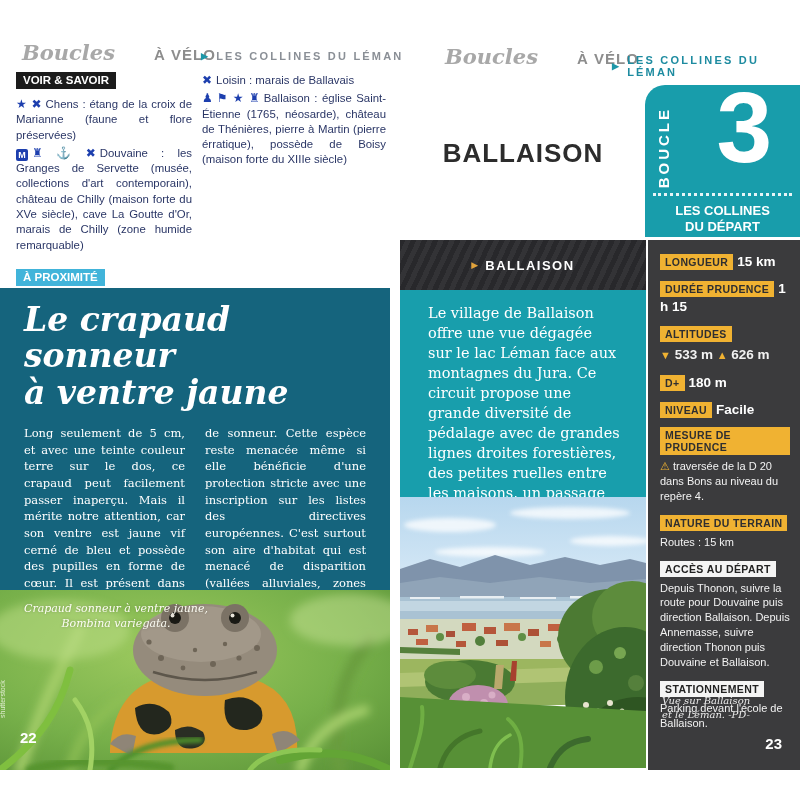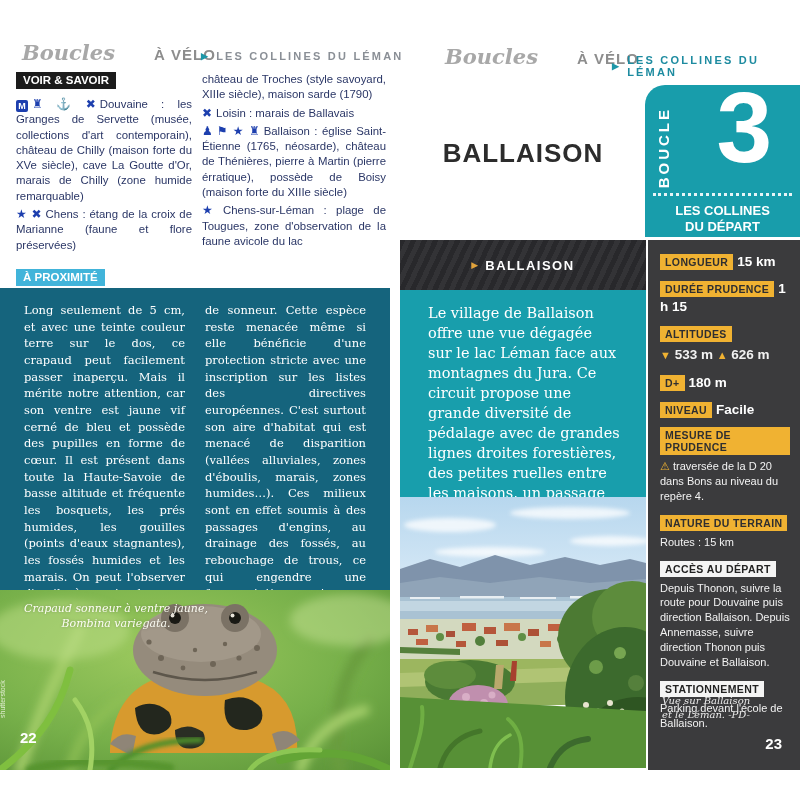--- a/index.html
+++ b/index.html
@@ -78,41 +78,43 @@
   <span class="brand-bold">À VÉLO</span>
 </div>
 <div class="abs collines-hdr hdr-gray" style="left:201px;top:50px;">
   <span class="tri-icon">▶</span>
   <span>LES COLLINES DU LÉMAN</span>
 </div>
 
 <div class="abs" style="left:16px;top:70px;width:176px;">
   <span class="tag tag-black">VOIR &amp; SAVOIR</span>
   <div class="entries">
+      <p class="entry"><span class="bicon">★</span><span class="bicon">✖</span><span>Chens : étang de la croix de Marianne (faune et flore préservées)</span></p>
       <p class="entry"><span class="bicon metro">M</span><span class="bicon">♜</span><span class="bicon">⚓</span><span class="bicon">✖</span><span>Douvaine : les Granges de Servette (musée, collections d'art contemporain), château de Chilly (maison forte du XVe siècle), cave La Goutte d'Or, marais de Chilly (zone humide remarquable)</span></p>
-      <p class="entry"><span class="bicon">★</span><span class="bicon">✖</span><span>Chens : étang de la croix de Marianne (faune et flore préservées)</span></p>
     </div>
   <div style="margin-top:14px;">
     <span class="tag tag-cyan">À PROXIMITÉ</span>
   </div>
   <div class="entries">
       <p class="entry"><span class="bicon">♟</span><span class="bicon metro">M</span><span class="bicon">♜</span><span class="bicon">▣</span><span>Douvaine : église Saint-Loup (XIIe siècle), musée Philippe Piccot,</span></p>
     </div>
 </div>
 
 <div class="abs" style="left:202px;top:72px;width:184px;">
   <div class="entries" style="margin-top:0;">
-      <p class="entry"><span>château de Troches (style savoyard, XIIIe siècle), maison sarde (1790)</span></p>
       <p class="entry"><span class="bicon">✖</span><span>Loisin : marais de Ballavais</span></p>
       <p class="entry"><span class="bicon">♟</span><span class="bicon">⚑</span><span class="bicon">★</span><span class="bicon">♜</span><span>Ballaison : église Saint-Étienne (1765, néosarde), château de Thénières, pierre à Martin (pierre érratique), possède de Boisy (maison forte du XIIIe siècle)</span></p>
-      <p class="entry"><span class="bicon">★</span><span>Chens-sur-Léman : plage de Tougues, zone d'observation de la faune avicole du lac</span></p>
     </div>
 </div>
 
 <div class="abs feature" style="left:0;top:288px;width:390px;height:302px;">
+  <h1 class="feature-title">
+    <span>Le crapaud sonneur</span><br>
+    <span>à ventre jaune</span>
+  </h1>
   <div class="feature-cols">
     <div class="feature-col">Long seulement de 5 cm, et avec une teinte couleur terre sur le dos, ce crapaud peut facilement passer inaperçu. Mais il mérite notre attention, car son ventre est jaune vif cerné de bleu et possède des pupilles en forme de cœur. Il est présent dans toute la Haute-Savoie de basse altitude et fréquente les bosquets, les prés humides, les gouilles (points d'eaux stagnantes), les fossés humides et les marais. On peut l'observer d'avril à septembre en essayant de repérer son chant plaintif qui lui vaut le terme</div>
     <div class="feature-col">de sonneur. Cette espèce reste menacée même si elle bénéficie d'une protection stricte avec une inscription sur les listes des directives européennes. C'est surtout son aire d'habitat qui est menacé de disparition (vallées alluviales, zones d'éboulis, marais, zones humides…). Ces milieux sont en effet soumis à des passages d'engins, au drainage des fossés, au rebouchage de trous, ce qui engendre une fragmentation et un isolement des individus et donc un moindre renouvellement de population.</div>
   </div>
 </div>
 
 <div class="abs photo" style="left:0;top:590px;width:390px;height:180px;">
   <svg width="390" height="180" viewBox="0 0 390 180">
     <defs>
       <radialGradient id="gbg" cx="40%" cy="35%" r="90%">

